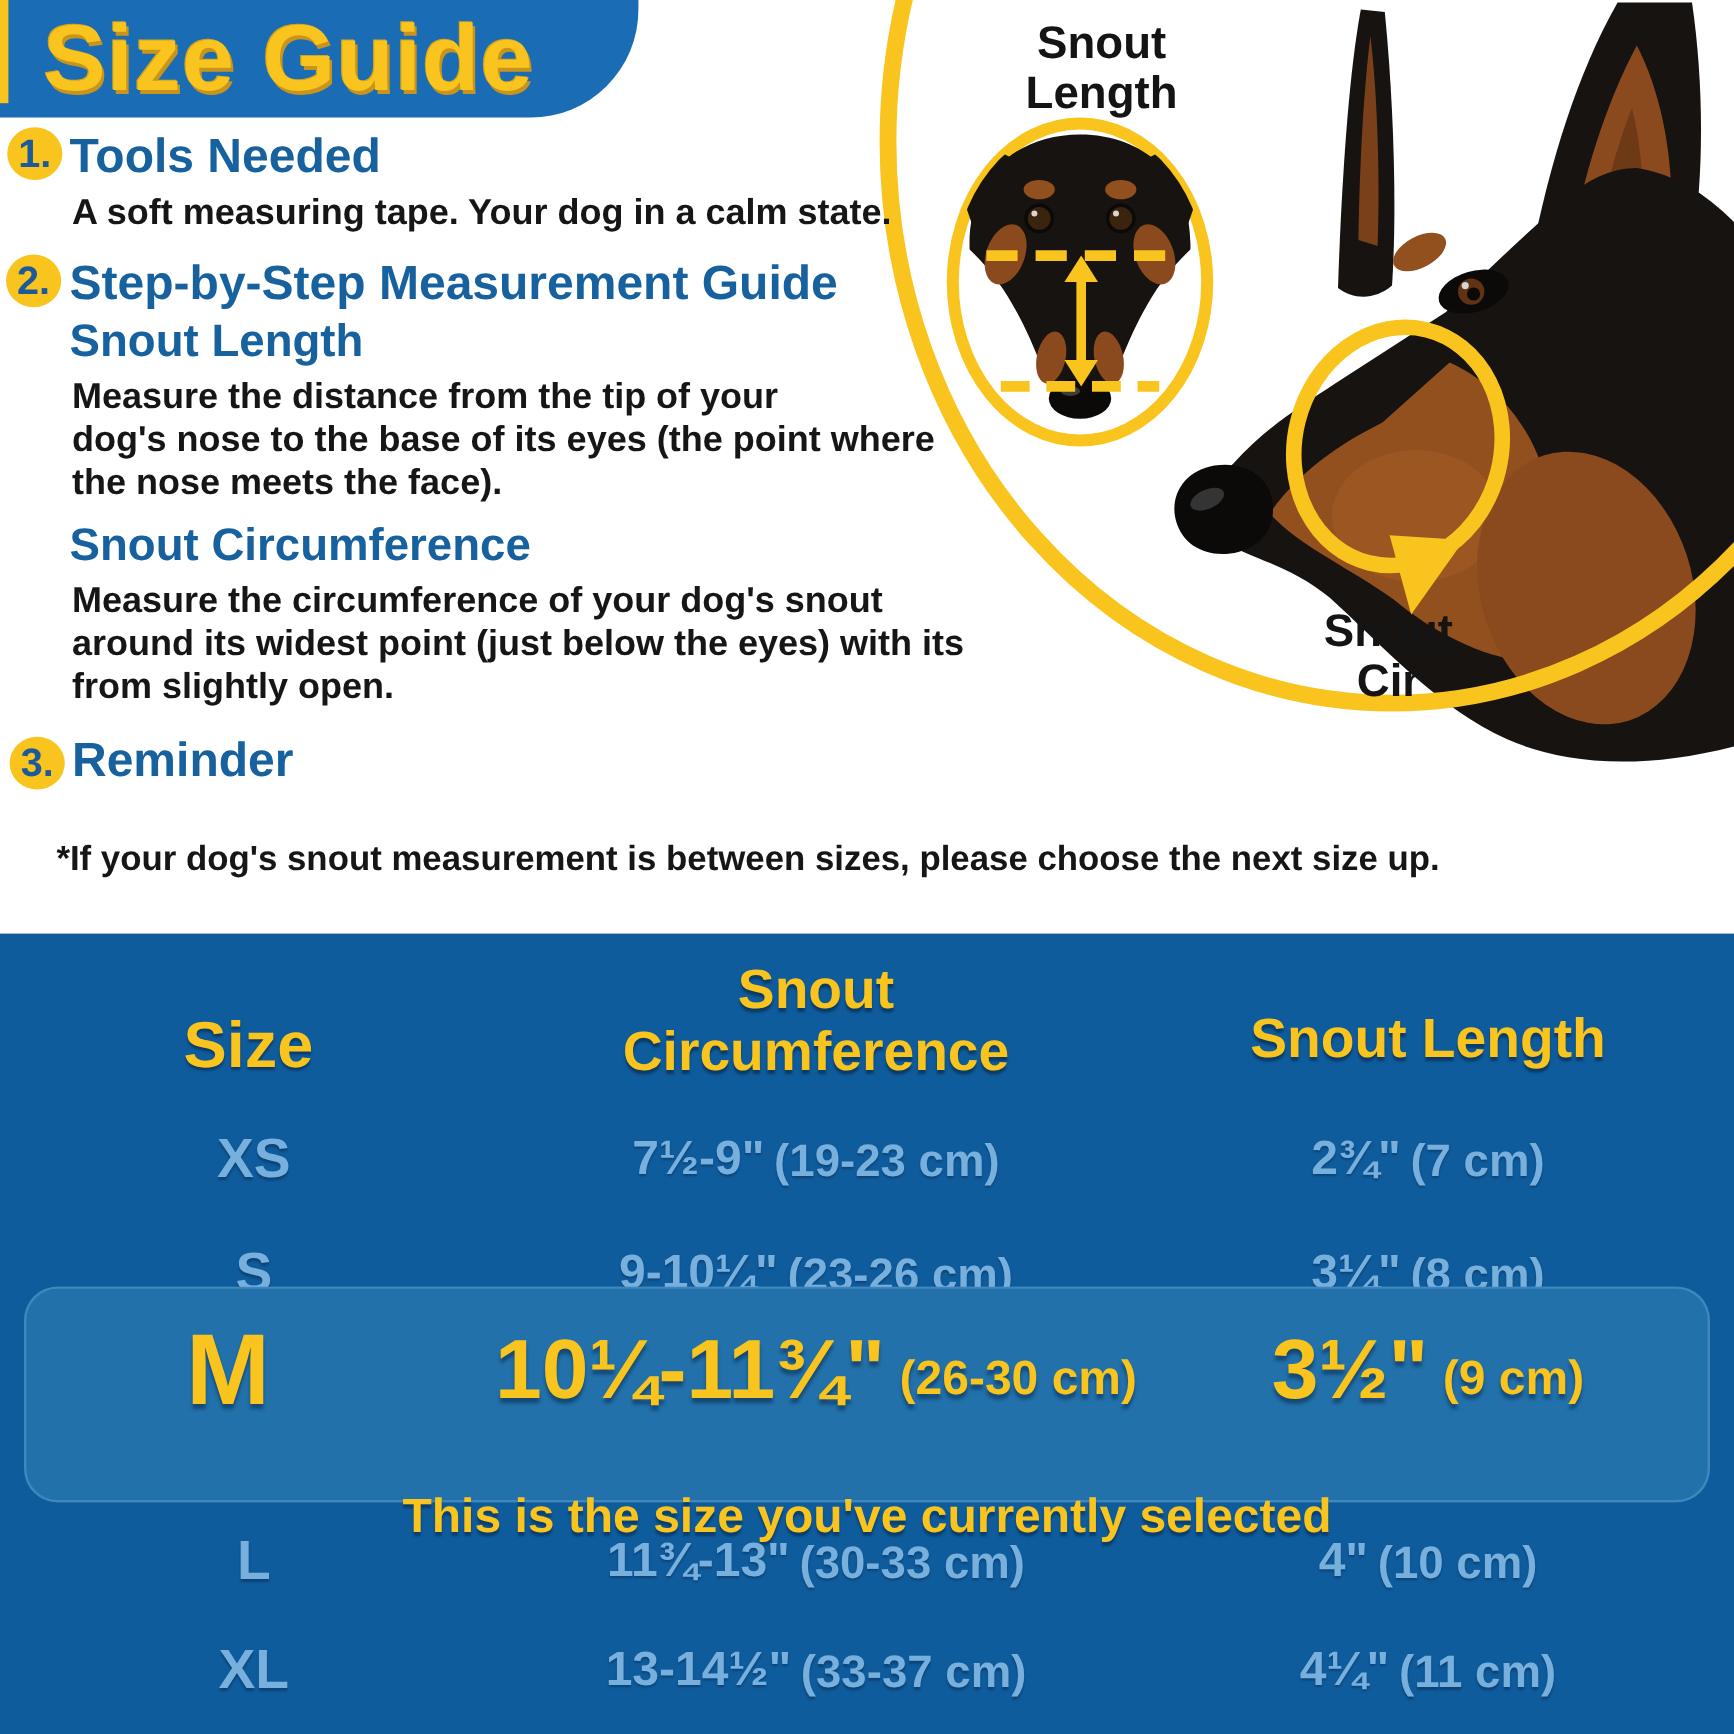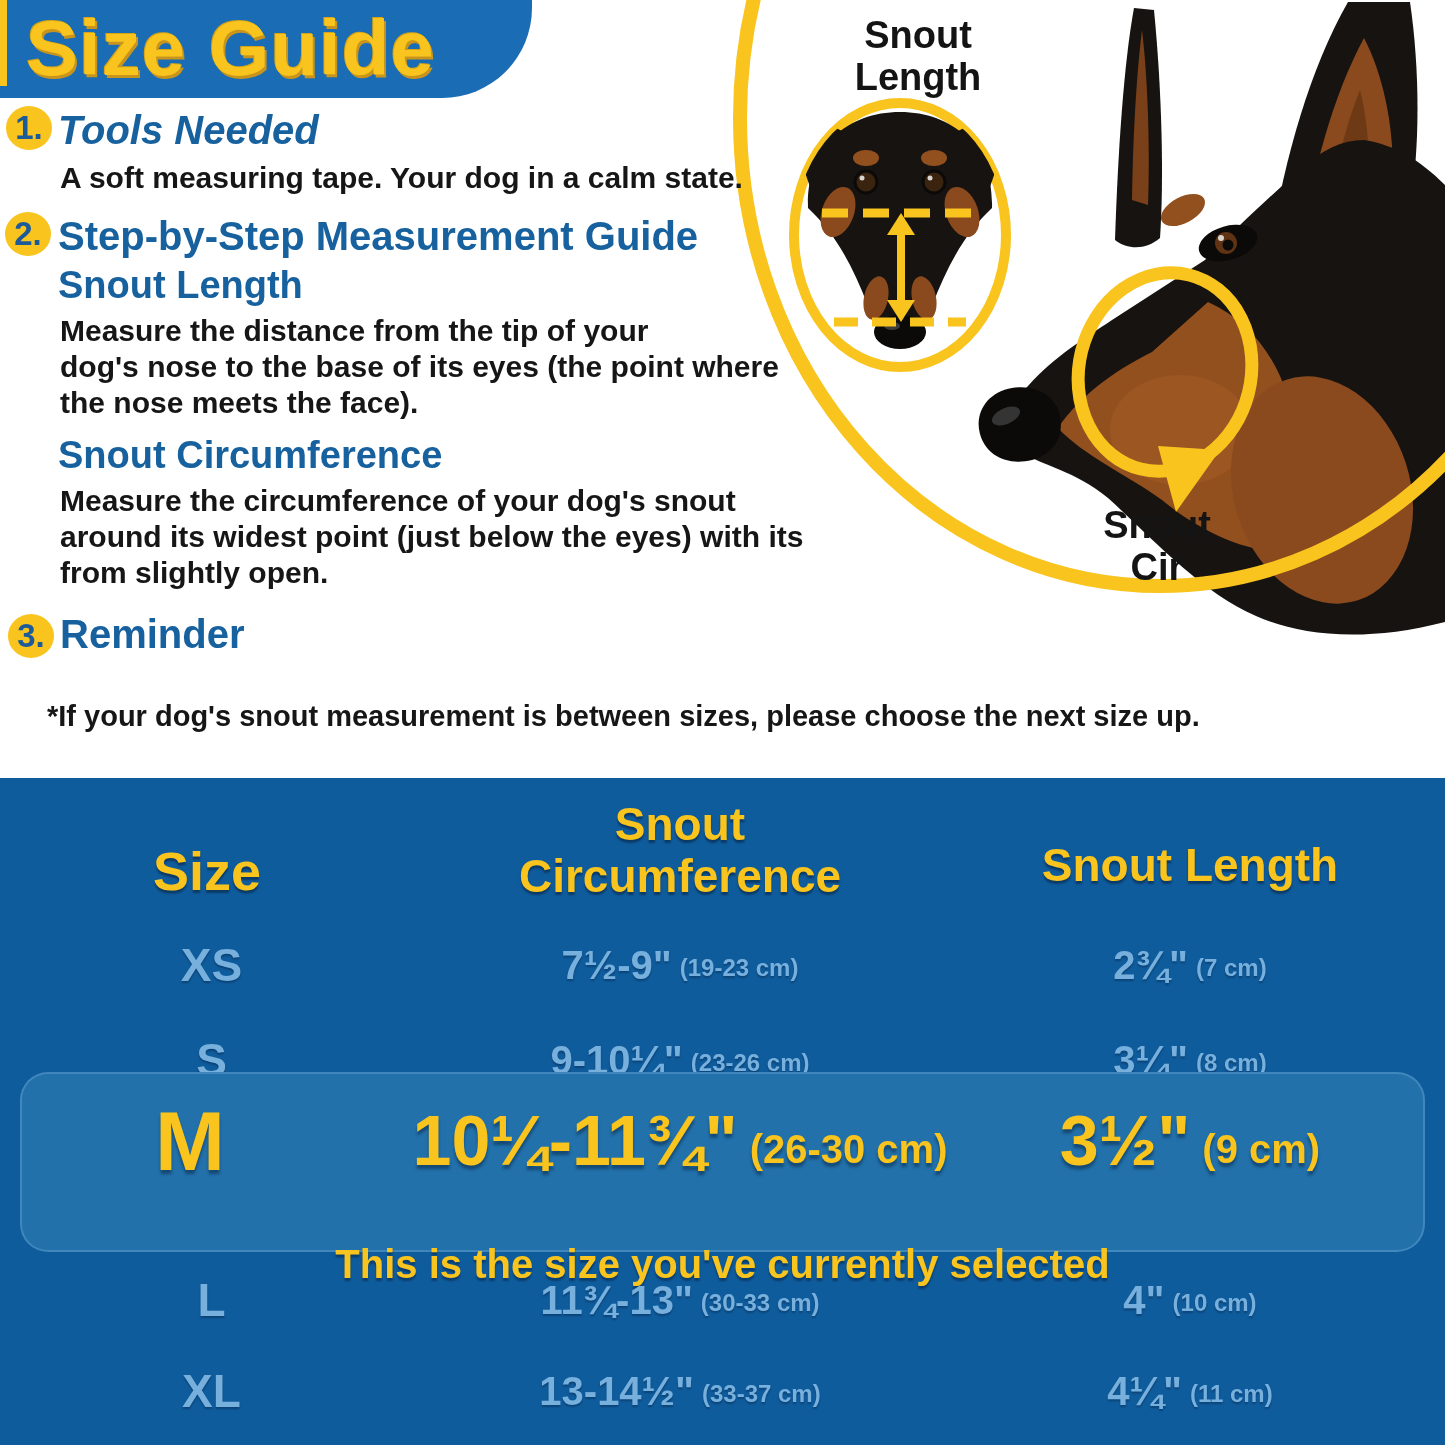--- a/index.html
+++ b/index.html
@@ -10,21 +10,21 @@
     background:#ffffff; overflow:hidden; margin:0 auto;
   }
 
   
   #banner {
     position:absolute; left:0; top:0; width:532px; height:98px;
     background:#1a6db4; border-bottom-right-radius:90px;
   }
   #banner .title {
     font-size:78px; font-weight:bold; color:#f8c41d;
-    line-height:96px; padding-left:26px; letter-spacing:1px;
+    line-height:96px; padding-left:36px; letter-spacing:1px;
     text-shadow:2px 3px 0 #c9941c, -1px -1px 0 #d6a416;
     white-space:nowrap;
   }
   #edge-accent {
     position:absolute; left:0; top:0; width:7px; height:86px; background:#f8c41d;
   }
 
   
   .bullet {
     position:absolute; width:46px; height:44px; border-radius:50%;
@@ -72,21 +72,21 @@
   .hdr-length { font-size:46px; padding-bottom:10px; white-space:nowrap; }
 
   .t-row { position:absolute; left:0; width:1445px; height:70px; }
   .t-row .cell {
     display:flex; align-items:center; justify-content:center;
     color:#77b0dd; font-weight:bold;
     text-shadow:0 2px 2px rgba(0,10,30,0.3); white-space:nowrap;
   }
   .t-row .size-cell { font-size:46px;padding-left:43px; }
   .t-row .main { font-size:40px; }
-  .t-row .sub { font-size:24px; margin-left:8px; position:relative; top:3px; }
+  .t-row .sub { font-size:38px; margin-left:8px; position:relative; top:3px; }
 
   #selected-box {
     position:absolute; left:20px; top:294px; width:1405px; height:180px;
     background:#2271ab; border:2px solid rgba(140,195,235,0.28);
     border-radius:28px;
   }
   #m-row { position:absolute; left:-22px; top:12px; width:1445px; height:110px; }
   #m-row .cell {
     display:flex; align-items:center; justify-content:center;
     color:#f8c41d; font-weight:bold;
@@ -185,21 +185,21 @@
     <text class="svg-label" x="497" y="538" text-anchor="middle">Snout</text>
     <text class="svg-label" x="497" y="580" text-anchor="middle">Cir</text>
   </svg>
 
   <div id="banner">
     <div class="title">Size Guide</div>
   </div>
   <div id="edge-accent"></div>
 
   <div class="bullet" style="left:6px; top:106px;">1.</div>
-  <div class="h1b" style="top:108px;font-style:italic;">Tools Needed</div>
+  <div class="h1b" style="top:108px;">Tools Needed</div>
   <div class="body-text" style="top:160px;">A soft measuring tape. Your dog in a calm state.</div>
 
   <div class="bullet" style="left:5px; top:212px;">2.</div>
   <div class="h1b" style="top:214px;">Step-by-Step Measurement Guide</div>
 
   <div class="h2b" style="top:264px;">Snout Length</div>
   <div class="body-text" style="top:313px;">
     <div>Measure the distance from the tip of your</div>
     <div>dog's nose to the base of its eyes (the point where</div>
     <div>the nose meets the face).</div>

